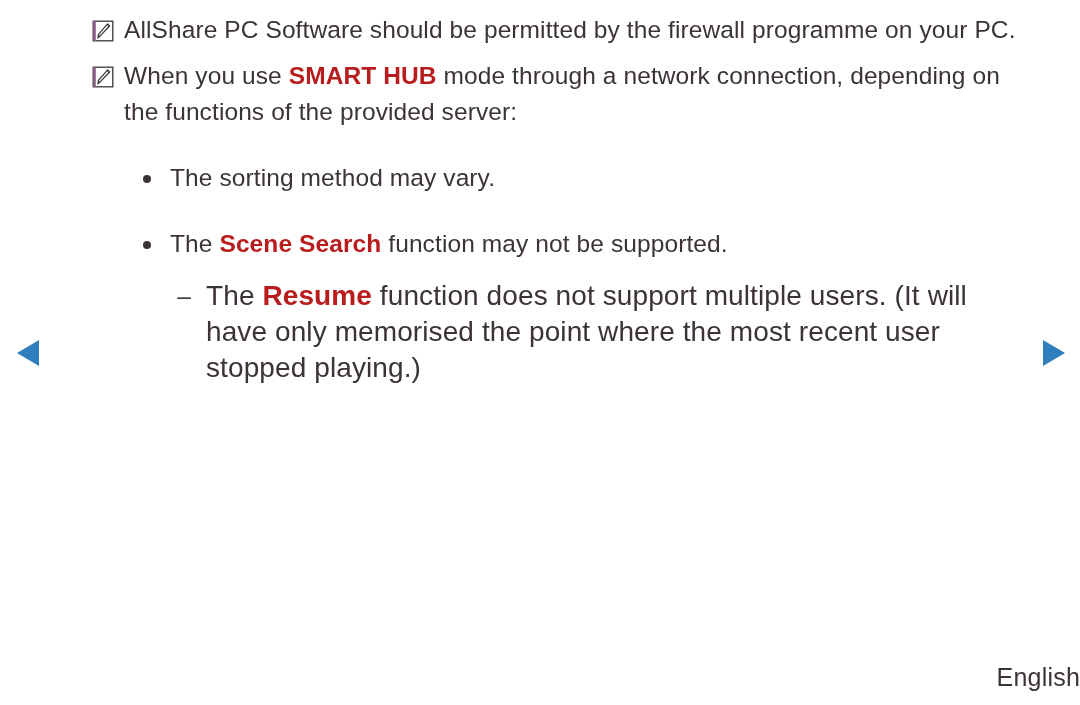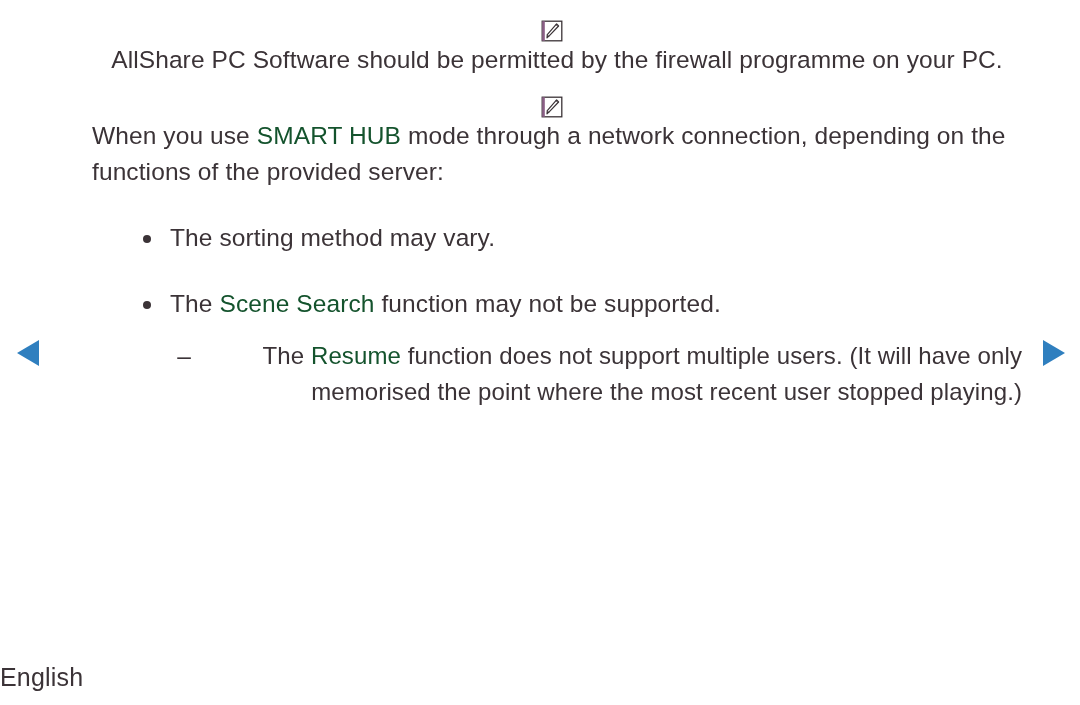--- a/index.html
+++ b/index.html
@@ -43,23 +43,22 @@
   .content {
     position: absolute;
     left: 92px;
     top: 12px;
     width: 930px;
   }
 
   
   .note-row {
     display: flex;
-    align-items: center;
+    align-items: flex-start;
     margin-bottom: 10px;
-    flex-direction: column;
   }
   .note-icon {
     flex: 0 0 auto;
     width: 22px;
     height: 22px;
     margin-top: 8px;
     margin-right: 10px;
   }
   .note-icon svg { display: block; }
 
@@ -117,51 +116,50 @@
     width: 20px;
     margin-left: 82px;
     margin-right: 12px;
     font-size: 24.5px;
     line-height: 36px;
     color: #3b3337;
     text-align: center;
   }
   .dash-text {
     flex: 1 1 auto;
-    font-size: 24px;
+    font-size: 28px;
     line-height: 36px;
     letter-spacing: 0.1px;
     color: #3b3337;
     max-width: 820px;
-    text-align: right;
   }
 
   
   .hl {
-    color: #14532d;
-    font-weight: normal;
+    color: #b91c1c;
+    font-weight: bold;
   }
 
   
   .inline-arrow {
     display: inline-block;
     vertical-align: -1px;
     width: 14px;
     height: 18px;
     margin: 0 2px;
   }
   .inline-arrow svg { display: block; }
 
   
   .footer {
     position: absolute;
     left: 0;
     right: 0;
     top: 662px;
-    text-align: left;
+    text-align: right;
     font-size: 25px;
     line-height: 30px;
     color: #3b3337;
     letter-spacing: 0.2px;
   }
 </style>
 </head>
 <body>
 
 <div class="page">

